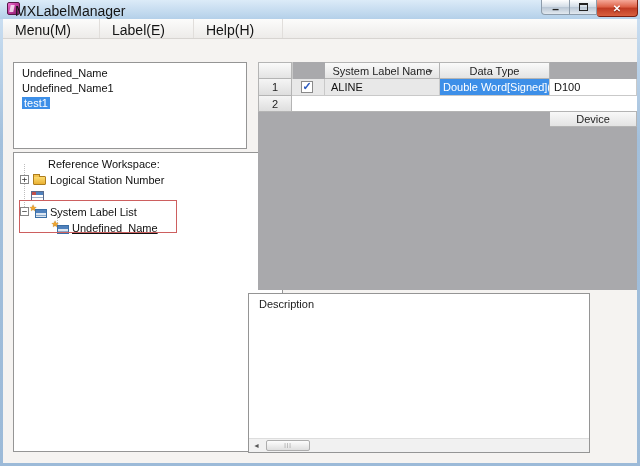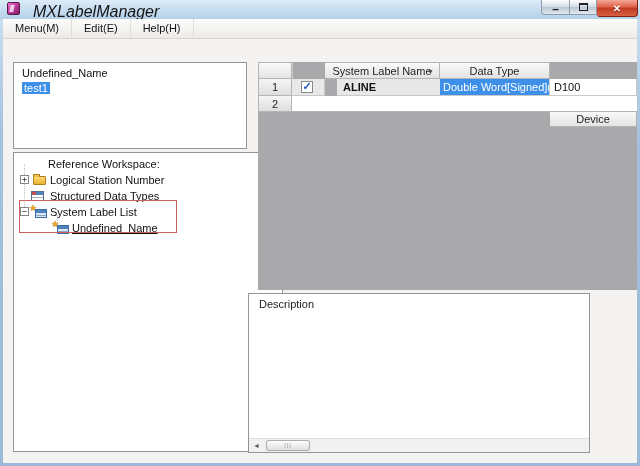--- a/index.html
+++ b/index.html
@@ -9,40 +9,40 @@
     background:linear-gradient(#cfe2f4,#a3c0dc 30%,#9cbad8); overflow:hidden; }
 
   
   .titlebar { position:absolute; top:0; left:0; right:0; height:19px;
     background:linear-gradient(#dcebf8,#b4d0e9); }
   .app-icon { position:absolute; left:7px; top:2px; width:13px; height:13px;
     border-radius:2px; border:1px solid #571747;
     background:linear-gradient(135deg,#ef77d3 0%,#c23a9e 45%,#86206c 100%); }
   .app-icon:after { content:""; position:absolute; left:2px; top:2px; width:4px; height:7px;
     background:rgba(255,255,255,.75); transform:skewX(-12deg); }
-  .title-text { position:absolute; left:33px; top:3px; font-size:16px; color:#141414;font-style:italic; }
+  .title-text { position:absolute; left:15px; top:3px; font-size:14px; color:#141414; }
 
   .caption { position:absolute; top:0; right:2px; display:flex; align-items:flex-start; }
   .cap-btn { display:flex; align-items:center; justify-content:center;
     border:1px solid #86513f; border-top:none; }
   .cap-min { width:29px; height:15px; border-radius:0 0 0 4px; border-color:#8d9cab;
     background:linear-gradient(#fefefe,#d3dde7 48%,#b9c6d4 52%,#e2e9f0); }
   .cap-max { width:27px; height:15px; border-left:none; border-color:#8d9cab;
     background:linear-gradient(#fefefe,#d3dde7 48%,#b9c6d4 52%,#e2e9f0); }
   .cap-close { width:41px; height:17px; border-radius:0 0 4px 3px; border-left:none;
     border-color:#7c1f10;
     background:linear-gradient(#f5a898,#dc5f45 45%,#bf3a23 50%,#d8603f);
     color:#fff; font-size:10px; font-weight:bold; text-shadow:0 1px 1px #7a1d0e; }
   .min-glyph { font-size:12px; font-weight:bold; color:#222; line-height:6px; margin-top:4px; }
   .max-glyph { width:9px; height:8px; border:1px solid #222; border-top:2px solid #222; background:transparent; }
 
   
   .menubar { position:absolute; top:19px; left:3px; right:3px; height:20px; display:flex;
     background:linear-gradient(#fcfcfb,#edebe9); border-bottom:1px solid #d7d4d1; }
-  .menu-item { padding:3px 12px 0 12px; font-size:11px; color:#141414;
+  .menu-item { padding:3px 28px 0 12px; font-size:14px; color:#141414;
     border-right:1px solid #e1dedb; height:100%; }
 
   
   .client { position:absolute; top:39px; left:3px; right:3px; bottom:3px; background:#f5f3f1; }
 
   .panel { position:absolute; background:#fff; border:1px solid #959595; }
 
   
   #labelspace { left:13px; top:62px; width:234px; height:87px; }
   .ls-header { height:19px; line-height:19px; padding-left:8px; font-size:11px; color:#1c1c1c;
@@ -125,32 +125,35 @@
         <span class="max-glyph"></span>
       </div>
       <div class="cap-btn cap-close">
         <span>✕</span>
       </div>
     </div>
   </div>
 
   <div class="menubar">
     <div class="menu-item">Menu(M)</div>
-    <div class="menu-item">Edit(E)</div>
+    <div class="menu-item">Label(E)</div>
     <div class="menu-item">Help(H)</div>
   </div>
 
   <div class="client"></div>
 
   <div class="panel" id="labelspace">
     <div style="padding-top:3px;">
       <div class="ls-item">
         <span>Undefined_Name</span>
       </div>
       <div class="ls-item">
+        <span>Undefined_Name1</span>
+      </div>
+      <div class="ls-item">
         <span class="ls-sel">test1</span>
       </div>
     </div>
   </div>
 
   <div class="panel" id="tree">
     <div class="t-vline" style="left:10px; top:11px; height:49px;"></div>
     <div class="t-vline" style="left:43px; top:62px; height:12px;"></div>
 
     <div class="tree-row" style="top:3px;">
@@ -158,21 +161,20 @@
     </div>
 
     <div class="tree-row" style="top:19px;">
       <span class="t-expander" style="left:6px;">+</span>
       <span class="folder-icon" style="left:19px;"></span>
       <span class="t-label" style="left:36px;">Logical Station Number</span>
     </div>
 
     <div class="tree-row" style="top:35px;">
       <span class="sdt-icon" style="left:17px;"></span>
-      <span class="t-label" style="left:36px;">Structured Data Types</span>
     </div>
 
     <div class="tree-row" style="top:51px;">
       <span class="t-expander" style="left:6px;">−</span>
       <span class="sll-icon" style="left:17px;">
         <span class="sll-table"></span>
         <span class="sll-star">★</span>
       </span>
       <span class="t-label" style="left:36px;">System Label List</span>
     </div>
@@ -198,21 +200,21 @@
       <span class="sort-arrow">▼</span>
     </div>
     <div class="g-h" style="left:292px; width:87px;margin-top:48px;">Device</div>
 
     <div class="g-rh" style="top:17px; height:17px;">1</div>
     <div class="g-cell" style="left:34px; width:33px; background:#e8e8e8;">
       <span class="chkbox">
         <span class="chk-glyph">✓</span>
       </span>
     </div>
-    <div class="g-cell" style="left:79px; width:115px; background:#e8e8e8; padding-left:6px; color:#111;font-weight:bold;">ALINE</div>
+    <div class="g-cell" style="left:67px; width:115px; background:#e8e8e8; padding-left:6px; color:#111;">ALINE</div>
     <div class="g-cell" style="left:182px; width:110px; background:#3d8fe8; color:#fff; padding-left:3px;">Double Word[Signed](0...</div>
     <div class="g-cell" style="left:292px; width:87px; background:#fff; padding-left:4px; color:#111;">D100</div>
     <div class="g-cell" style="top:0; left:34px;"></div>
 
     <style>
       #grid-area .g-cell { top:17px; }
       #grid-area .row2-band { top:34px; }
     </style>
 
     <div class="g-rh" style="top:34px; height:16px;">2</div>

